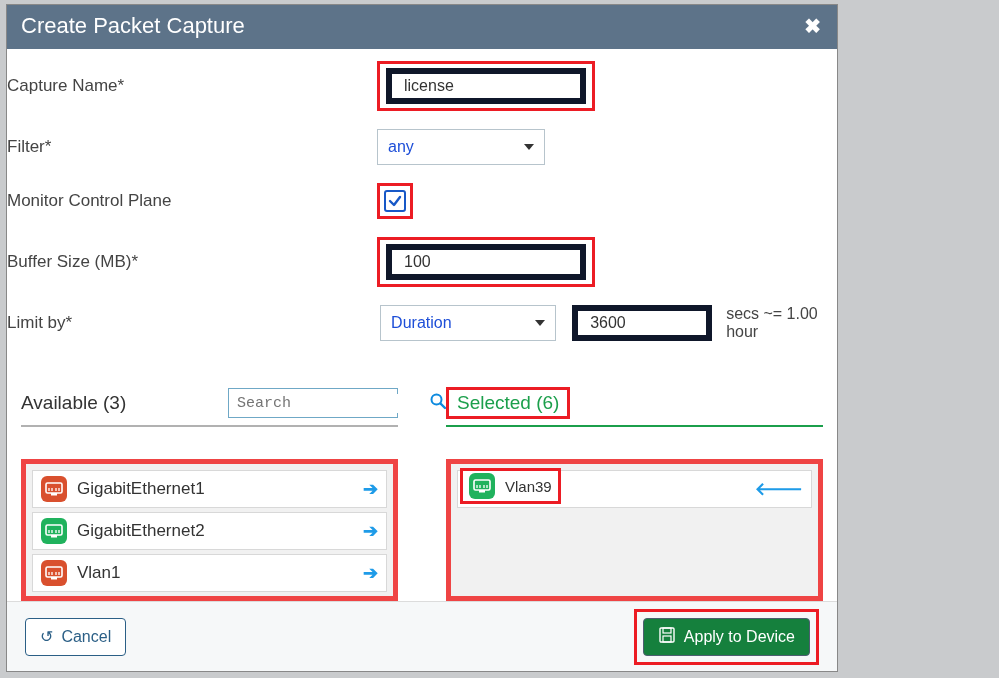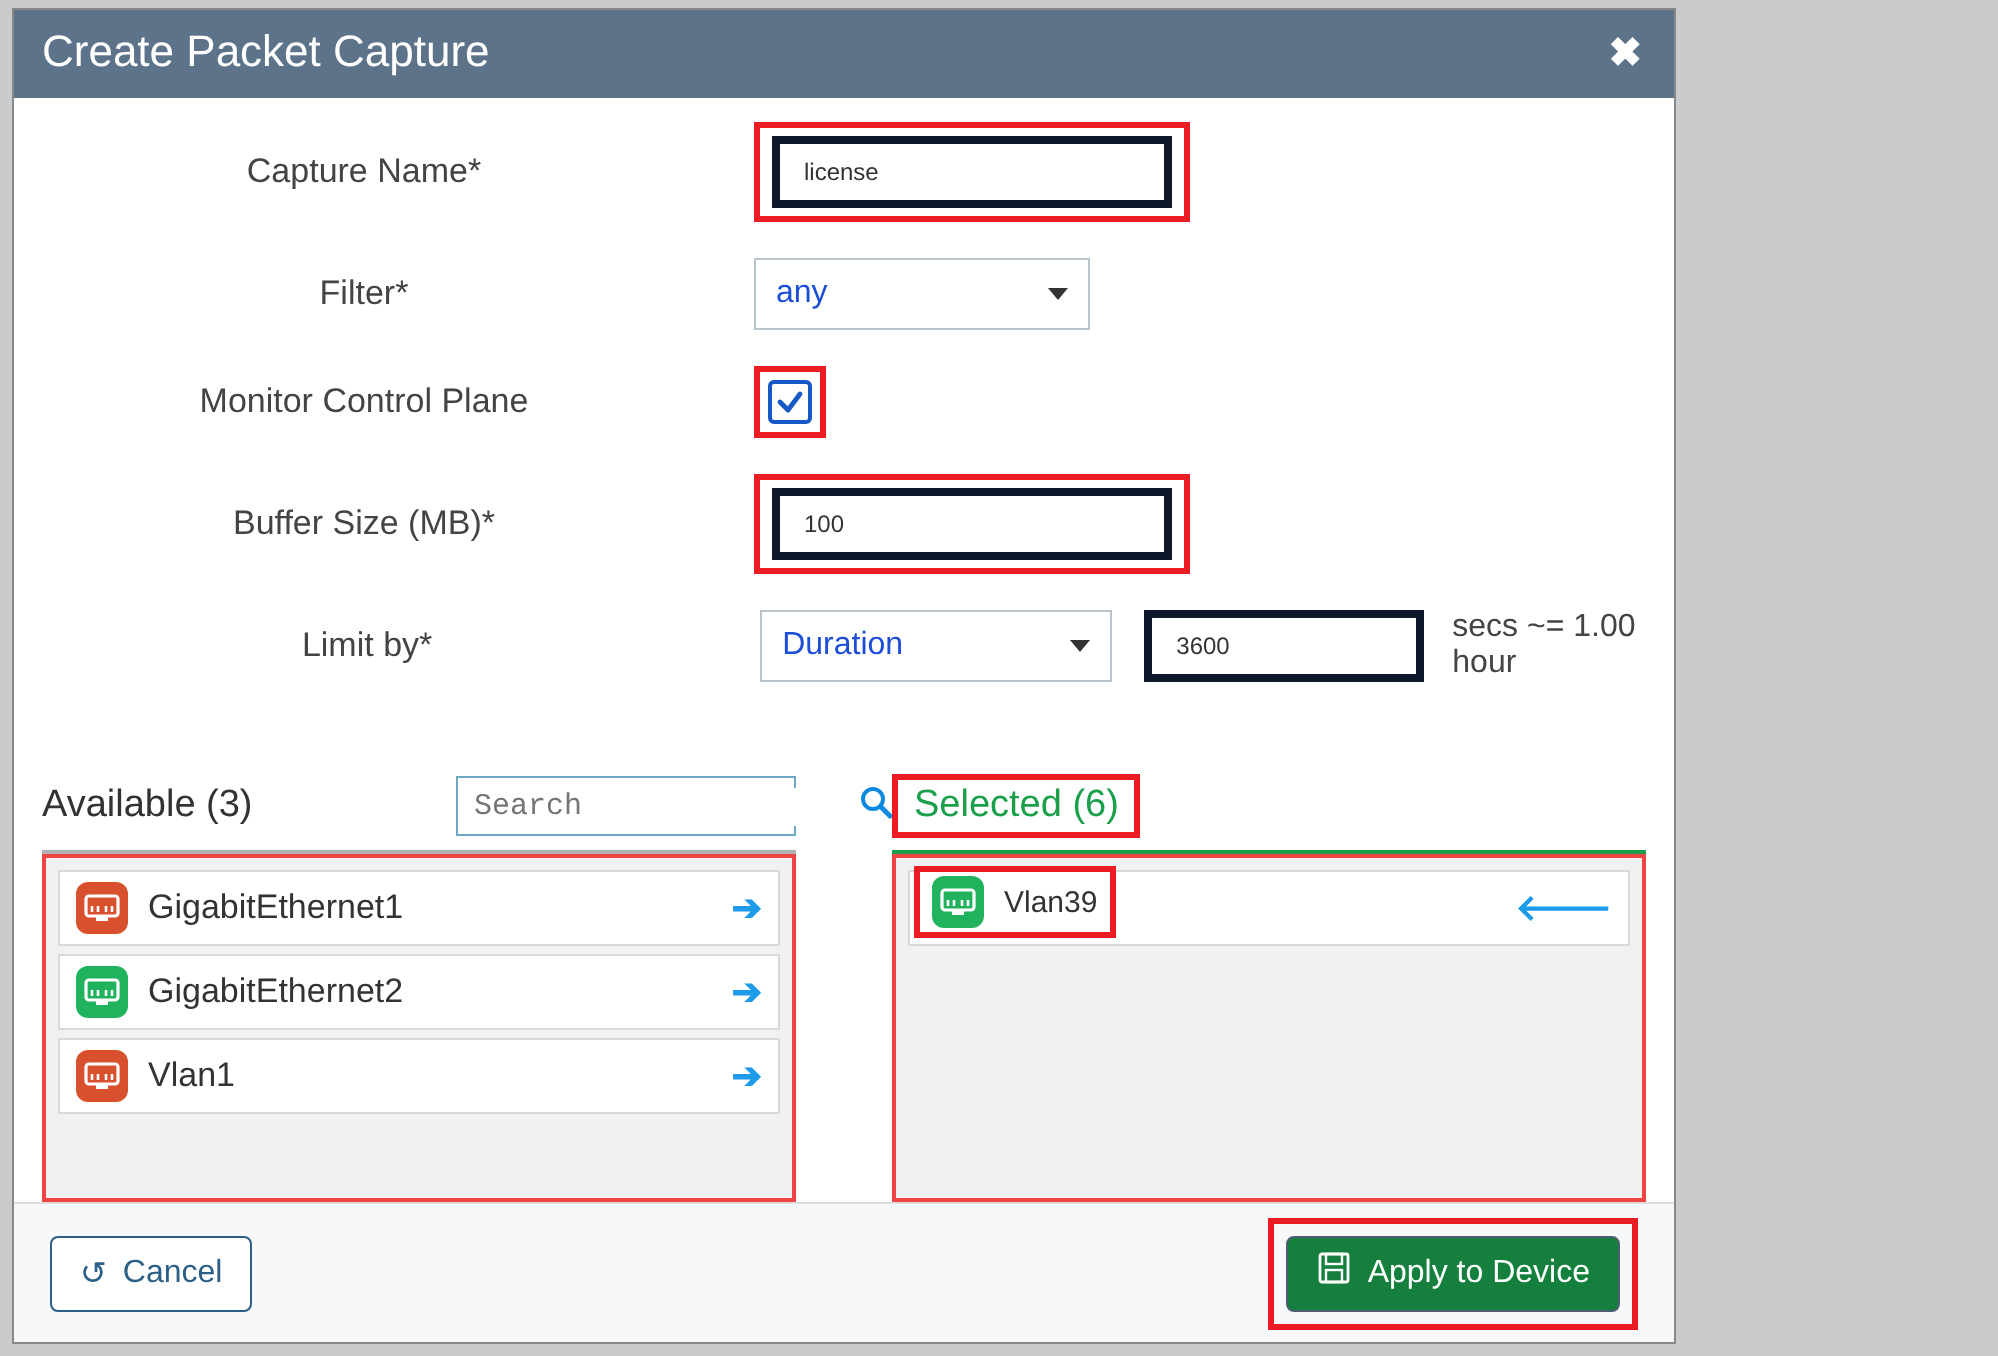--- a/index.html
+++ b/index.html
@@ -47,30 +47,30 @@
   .form-area {
     padding-top: 12px;
   }
   .form-row {
     display: flex;
     align-items: center;
     margin-bottom: 18px;
   }
   .form-label {
     width: 370px;
-    text-align: center;
+    text-align: left;
     padding-right: 20px;
     font-size: 17px;
     color: #444;
   }
   .text-input {
     height: 36px;
-    border: 4px solid #0f172a;
+    border: 6px solid #0f172a;
     padding: 0 12px;
-    font-size: 12px;
+    font-size: 16px;
     color: #333;
     background: #fff;
   }
   .text-input.wide { width: 200px; }
   .select {
     height: 36px;
     width: 168px;
     border: 1px solid #b7c4cc;
     padding: 0 10px;
     font-size: 16px;
@@ -144,23 +144,24 @@
   }
   .mag {
     color: #0d8adf;
     font-size: 18px;
   }
   .hr-avail { height: 2px; background: #b1b1b1; margin-top: 2px; }
   .hr-sel   { height: 2px; background: #1b9f4b; margin-top: 2px; }
   .list-body {
     flex: 1;
     background: #f1f1f1;
-    border: 2px solid #ef4444;
+    border: 5px solid #ef4444;
     padding: 6px;
     overflow: auto;
+    margin-top: 32px;
   }
   .list-item {
     background: #fff;
     border: 1px solid #d8d8d8;
     height: 38px;
     display: flex;
     align-items: center;
     padding: 0 8px;
     margin-bottom: 4px;
     font-size: 17px;

